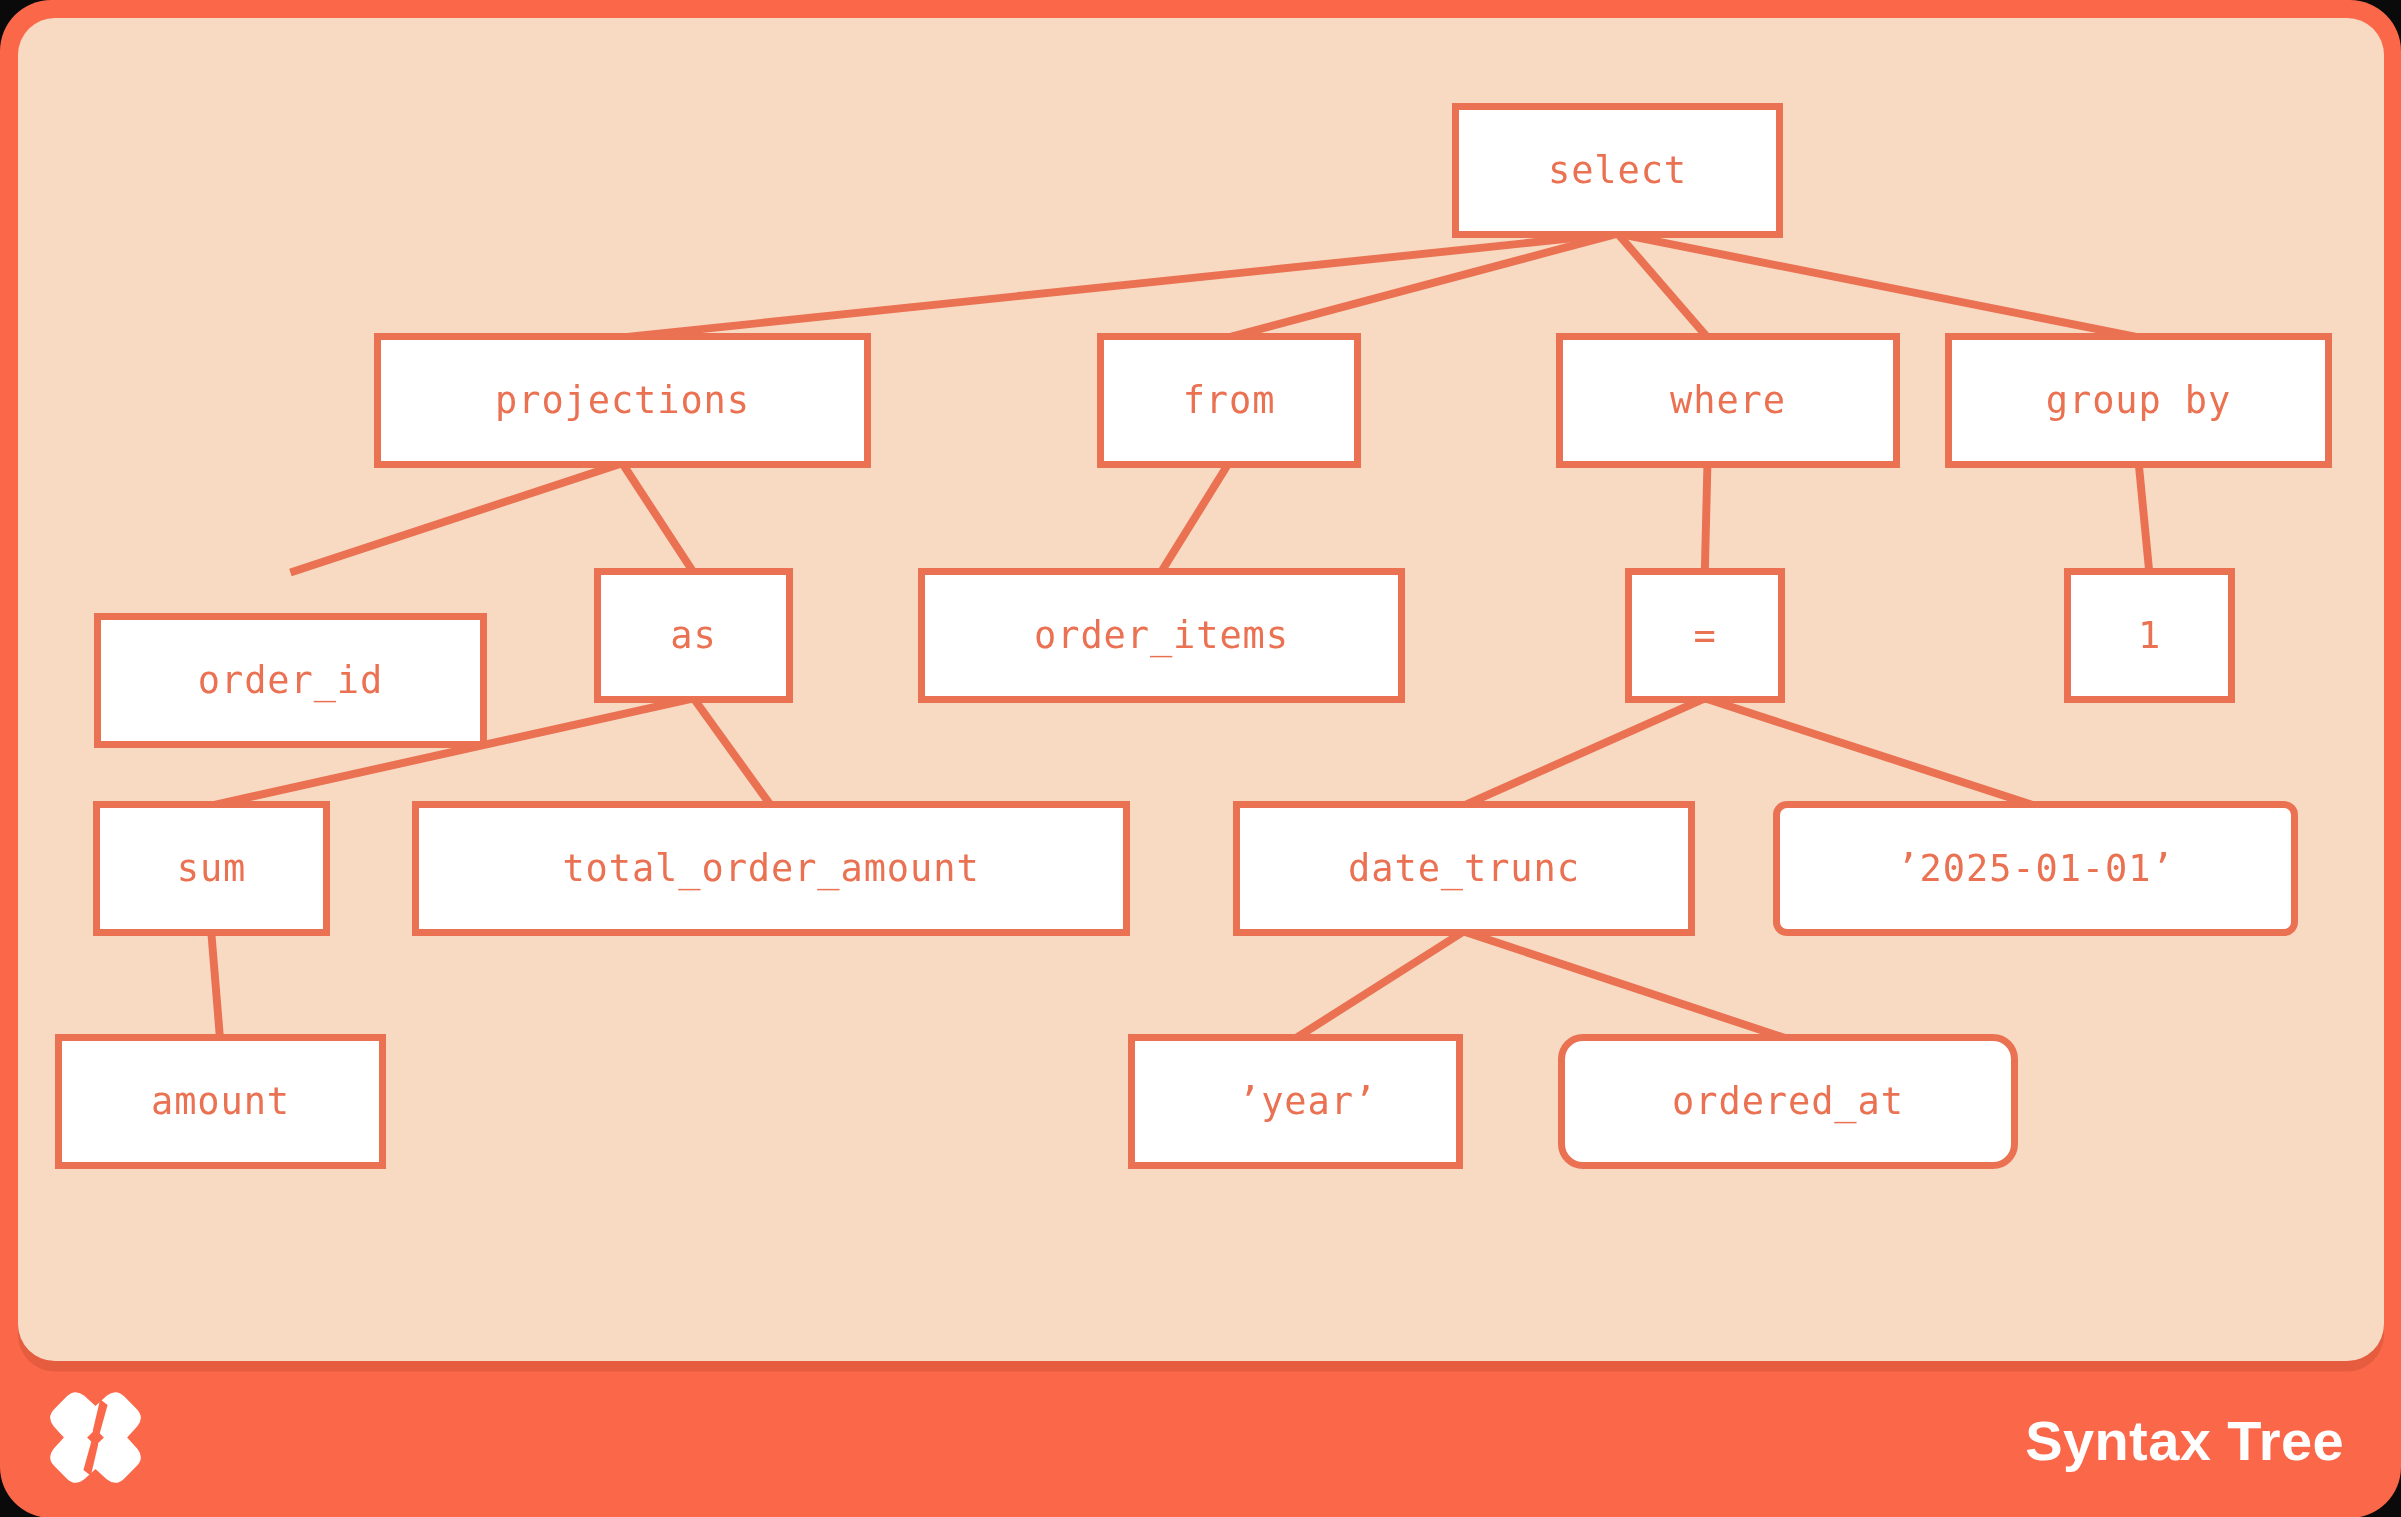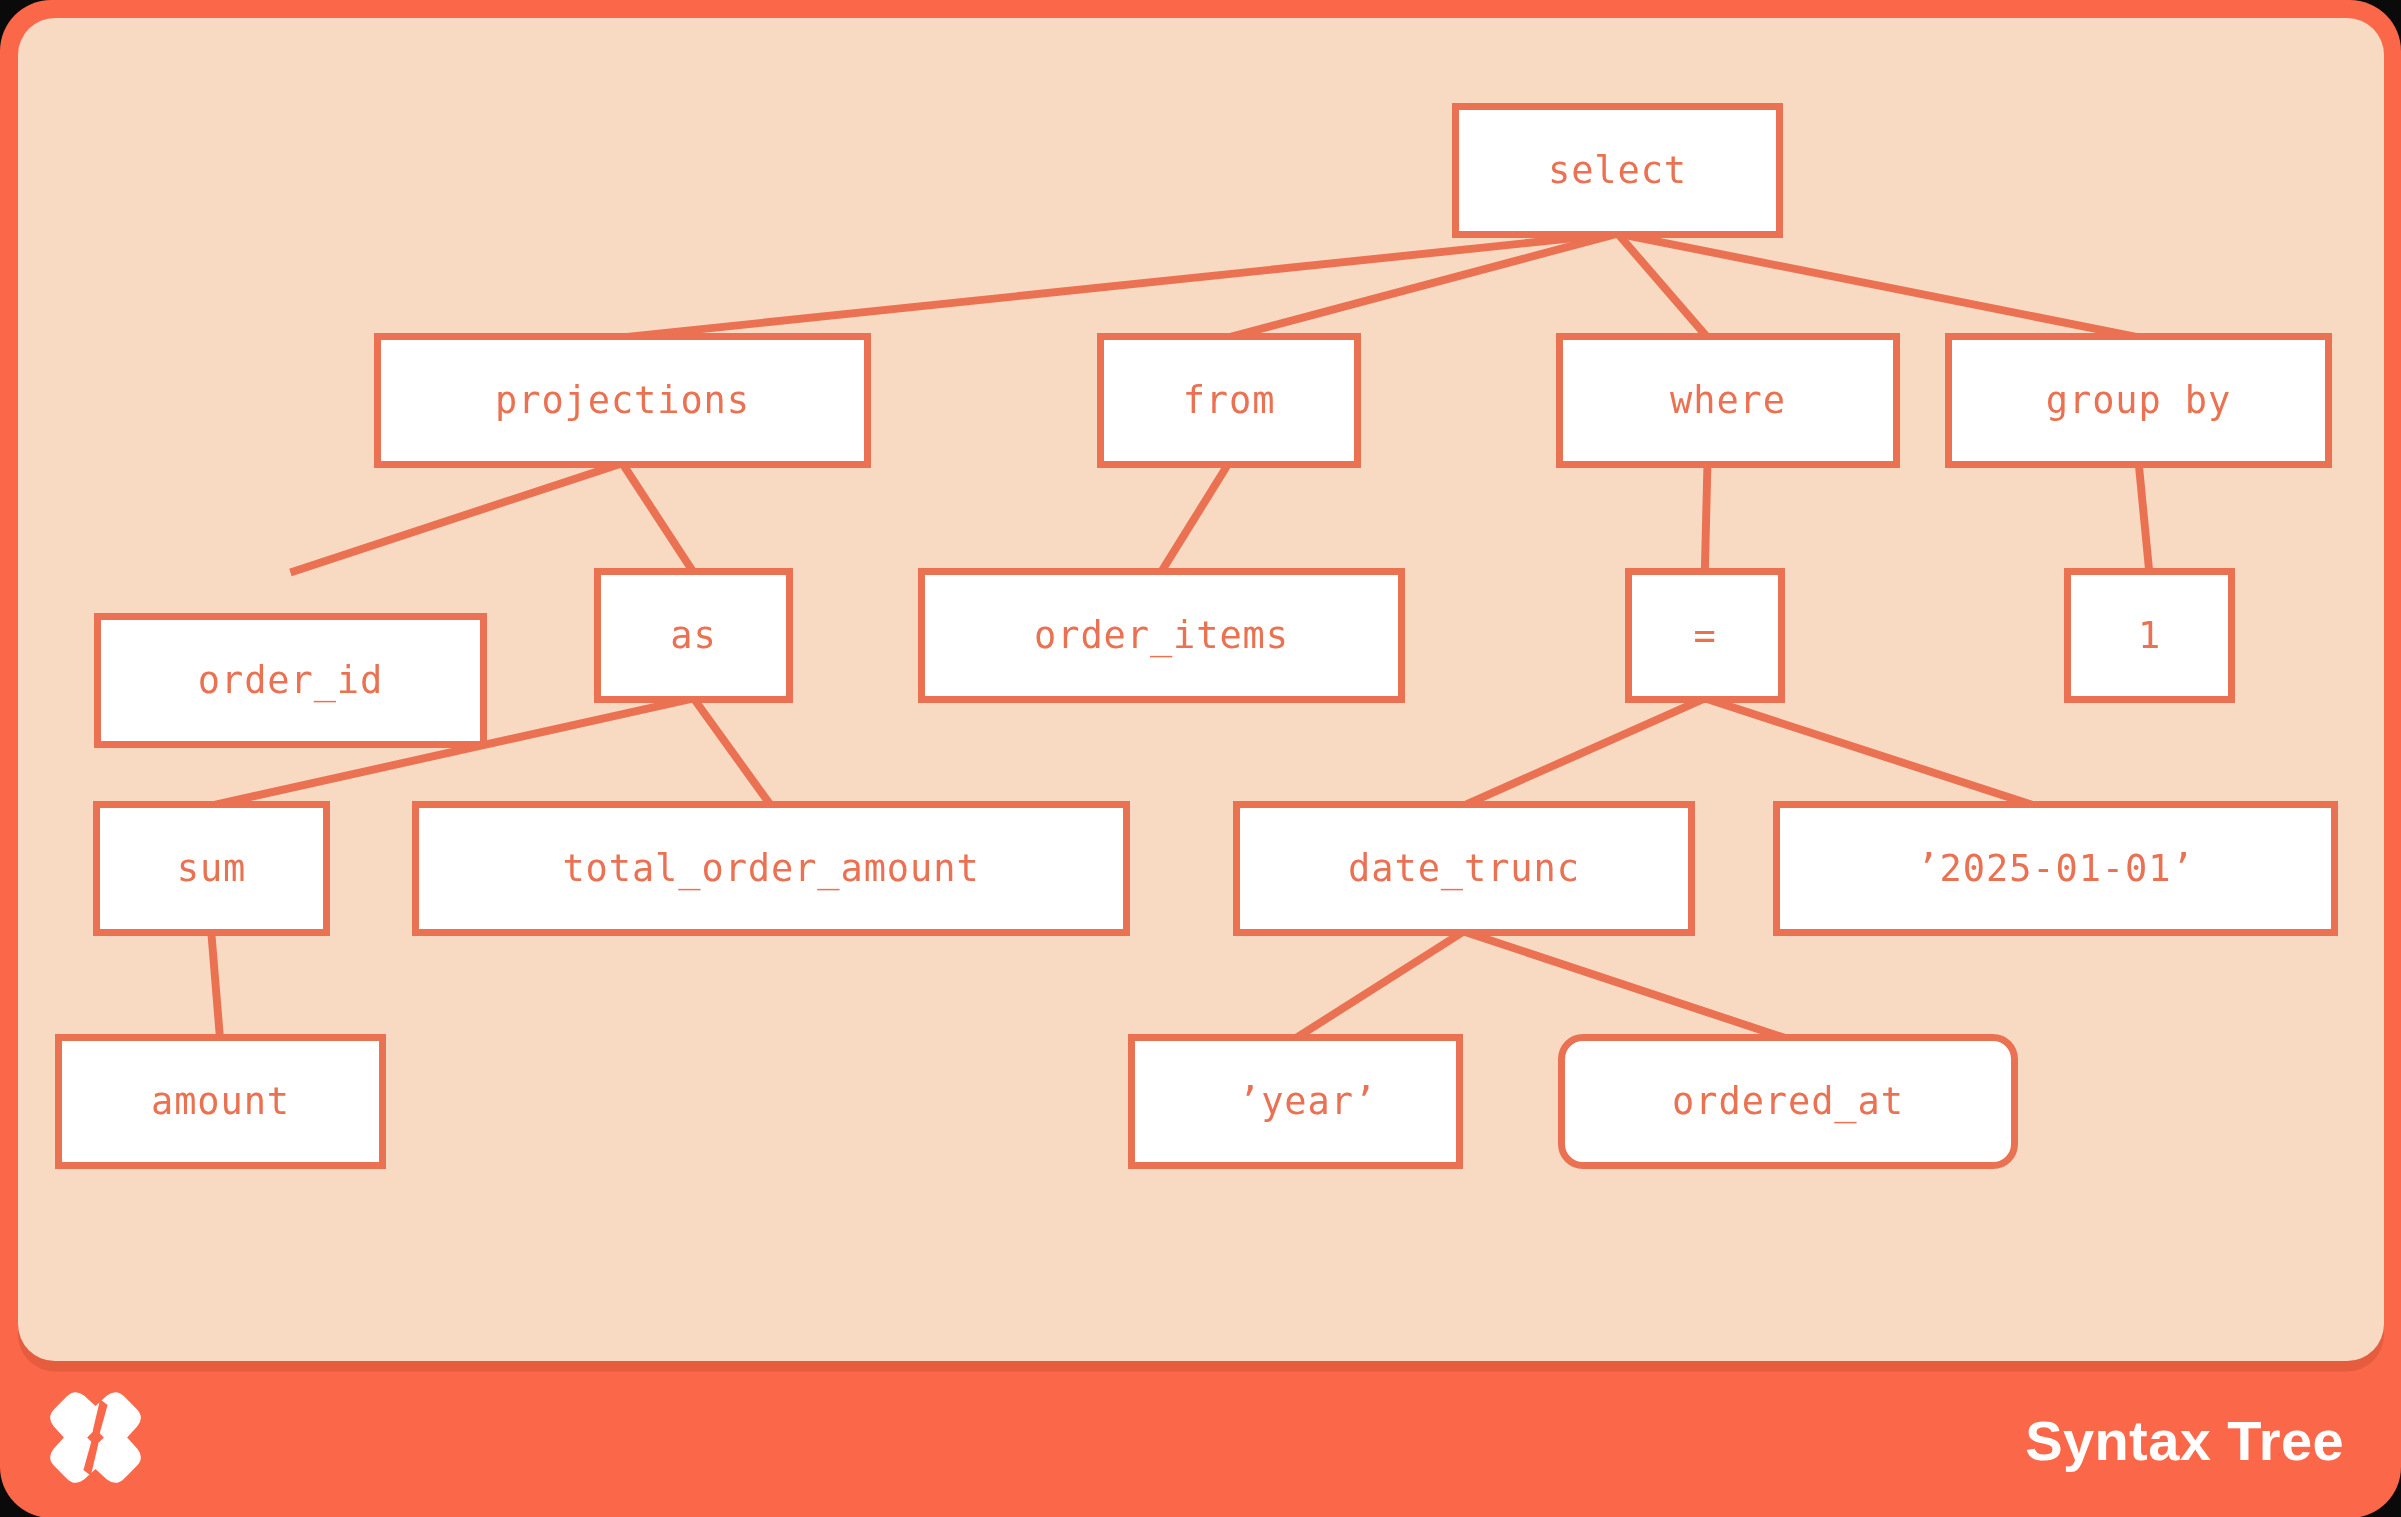--- a/index.html
+++ b/index.html
@@ -60,21 +60,21 @@
       <div class="node" style="left: 1556px; top: 333px; width: 344px;">where</div>
       <div class="node" style="left: 1945px; top: 333px; width: 387px;">group by</div>
       <div class="node" style="left: 94px; top: 568px; width: 393px; margin-top: 45px;">order_id</div>
       <div class="node" style="left: 594px; top: 568px; width: 199px;">as</div>
       <div class="node" style="left: 918px; top: 568px; width: 487px;">order_items</div>
       <div class="node" style="left: 1625px; top: 568px; width: 160px;">=</div>
       <div class="node" style="left: 2064px; top: 568px; width: 171px;">1</div>
       <div class="node" style="left: 93px; top: 801px; width: 237px;">sum</div>
       <div class="node" style="left: 412px; top: 801px; width: 718px;">total_order_amount</div>
       <div class="node" style="left: 1233px; top: 801px; width: 462px;">date_trunc</div>
-      <div class="node" style="left: 1773px; top: 801px; width: 565px;">’2025-01-01’</div>
+      <div class="node" style="left: 1773px; top: 801px; width: 525px; border-radius: 14px;">’2025-01-01’</div>
       <div class="node" style="left: 55px; top: 1034px; width: 331px;">amount</div>
       <div class="node" style="left: 1128px; top: 1034px; width: 335px; padding-left: 24px;">’year’</div>
       <div class="node" style="left: 1558px; top: 1034px; width: 460px; border-radius: 25px;">ordered_at</div>
     </div>
 
   <svg class="logo" viewBox="0 0 100 100" xmlns="http://www.w3.org/2000/svg">
     <path fill="#FFFFFF" d="M50 16 L62 5 Q72 -3 81 6 L94 19 Q103 28 95 38 L84 50 L95 62 Q103 72 94 81 L81 94 Q72 103 62 95 L50 84 L38 95 Q28 103 19 94 L6 81 Q-3 72 5 62 L16 50 L5 38 Q-3 28 6 19 L19 6 Q28 -3 38 5 Z"></path>
     <path fill="#FB6749" d="M50 41 L59 50 L50 59 L41 50 Z"></path>
     <path fill="#FB6749" d="M55 9 L63 15 L53 51 L47 43 Z"></path>
     <path fill="#FB6749" d="M45 91 L37 85 L47 49 L53 57 Z"></path>

